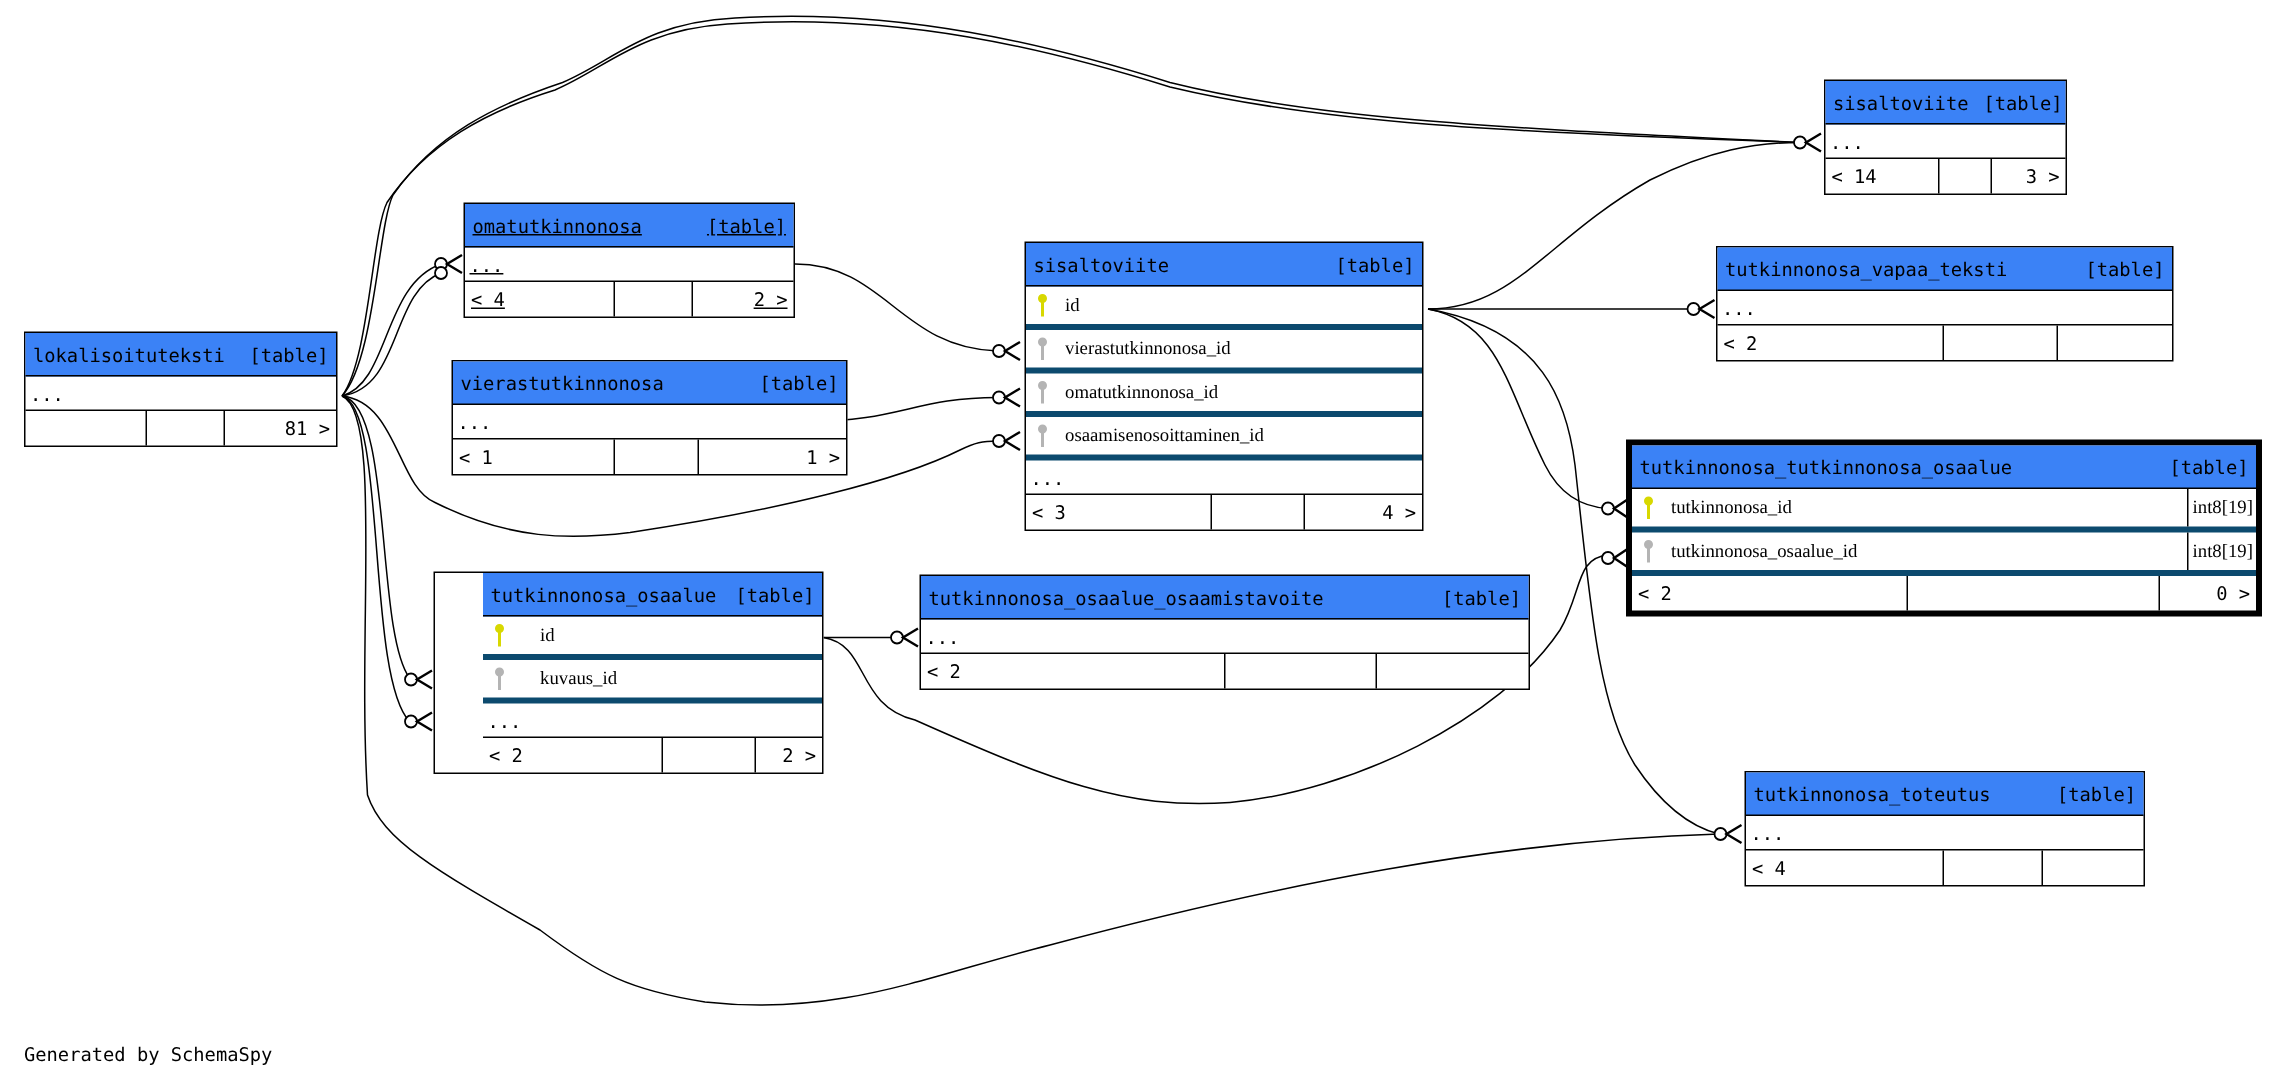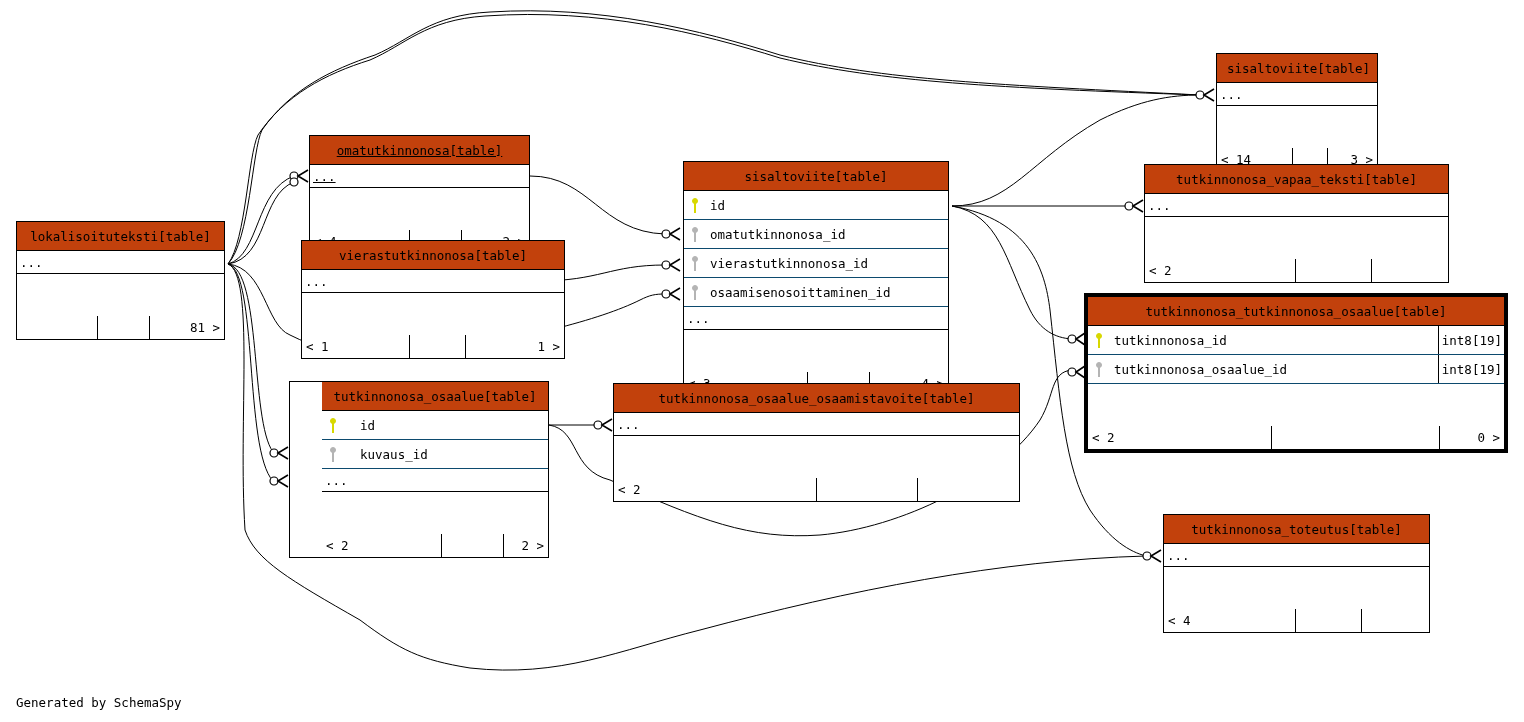--- a/index.html
+++ b/index.html
@@ -4,30 +4,30 @@
   <style>
     html, body { margin: 0; padding: 0; background: #ffffff; }
     body { width: 1524px; height: 722px; position: relative; overflow: hidden;
            font-family: "DejaVu Sans Mono", "Liberation Mono", monospace; font-size: 12.5px; color: #000; }
     #edges { position: absolute; left: 0; top: 0; width: 1524px; height: 722px; pointer-events: none; }
     #edges path { fill: none; stroke: #000; stroke-width: 1; }
     #edges circle { fill: #fff; stroke: #000; stroke-width: 1.2; }
     #edges polyline.crow { fill: none; stroke: #000; stroke-width: 1.6; }
     .tbl { position: absolute; border: 1px solid #000; background: #fff; box-sizing: border-box; }
     .tbl.focus { border: 4px solid #000; }
-    .tbl .hdr { background: #c2410c; height: 29px; border-bottom: 1px solid #000; display: flex;
-                align-items: center; justify-content: center; padding: 0 5px; box-sizing: border-box; white-space: nowrap; }
-    .tbl .row { height: 29px; border-bottom: 1px solid #0c4a6e; display: flex; align-items: center;
-                box-sizing: border-box; white-space: nowrap; }
+    .tbl .hdr { background: #3b82f6; height: 29px; border-bottom: 1px solid #000; display: flex;
+                align-items: center; justify-content: space-between; padding: 0 5px; box-sizing: border-box; white-space: nowrap; }
+    .tbl .row { height: 29px; border-bottom: 4px solid #0c4a6e; display: flex; align-items: center;
+                box-sizing: border-box; white-space: nowrap; font-family: Liberation Serif, serif; }
     .tbl .row .name { flex: 1; display: flex; align-items: center; padding-left: 6px; }
     .tbl .row .type { border-left: 1px solid #000; height: 100%; display: flex; align-items: center;
                       padding: 0 2px 0 3px; box-sizing: border-box; }
     .tbl .ell { height: 23px; border-bottom: 1px solid #000; display: flex; align-items: center;
                 padding-left: 3px; box-sizing: border-box; }
-    .tbl .foot { height: 23px; display: flex; box-sizing: border-box; margin-top: 42px; }
+    .tbl .foot { height: 23px; display: flex; box-sizing: border-box; }
     .tbl .foot > div { height: 100%; display: flex; align-items: center; box-sizing: border-box; padding: 0 4px; }
     .tbl .foot .f1 { border-right: 1px solid #000; }
     .tbl .foot .f2 { border-right: 1px solid #000; }
     .tbl .foot .f3 { justify-content: flex-end; }
     .key { display: inline-block; width: 6px; height: 15px; position: relative; margin-right: 12px; margin-left: 2px; }
     .key::before { content: ""; position: absolute; left: 0; top: 0; width: 4px; height: 4px; border: 1px solid currentColor; border-radius: 50%; background: currentColor; }
     .key::after { content: ""; position: absolute; left: 2px; top: 5px; width: 2px; height: 10px; background: currentColor; }
     .key.pk { color: #d8d800; }
     .key.fk { color: #b4b4b4; }
     .footer-text { position: absolute; left: 16px; top: 695px; font-size: 12.5px; }
@@ -141,27 +141,27 @@
   </div>
   <div class="row">
     <span class="name">
         <span class="key pk"></span>
         <span>id</span>
       </span>
   </div>
   <div class="row">
     <span class="name">
         <span class="key fk"></span>
+        <span>vierastutkinnonosa_id</span>
+      </span>
+  </div>
+  <div class="row">
+    <span class="name">
+        <span class="key fk"></span>
         <span>omatutkinnonosa_id</span>
-      </span>
-  </div>
-  <div class="row">
-    <span class="name">
-        <span class="key fk"></span>
-        <span>vierastutkinnonosa_id</span>
       </span>
   </div>
   <div class="row">
     <span class="name">
         <span class="key fk"></span>
         <span>osaamisenosoittaminen_id</span>
       </span>
   </div>
   <div class="ell">...</div>
   <div class="foot">

